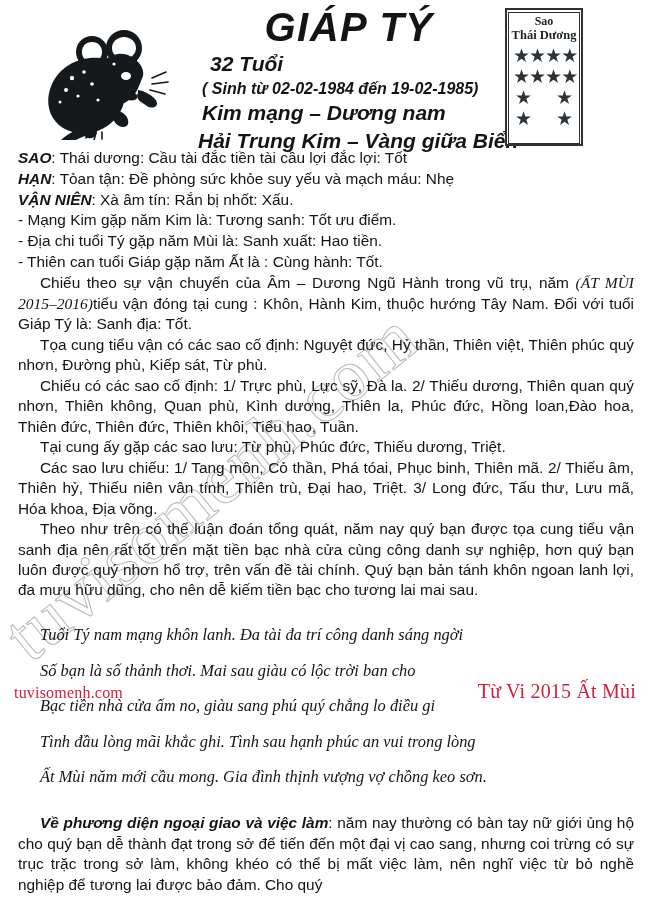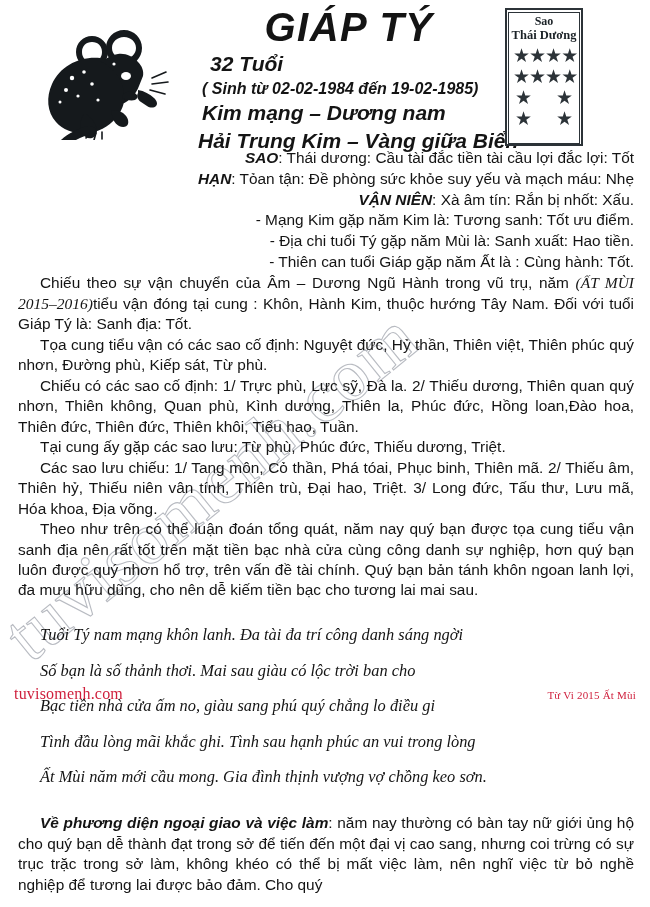--- a/index.html
+++ b/index.html
@@ -146,21 +146,20 @@
     left: 18px;
     top: 148px;
     width: 616px;
     font-size: 15.4px;
     line-height: 1.32;
     text-align: left;
   }
   .tline {
     margin: 0 0 0.5px 0;
     white-space: nowrap;
-    text-align: right;
   }
   .tline .lbl {
     font-style: italic;
     font-weight: 700;
   }
   .para {
     margin: 0;
     text-indent: 22px;
     text-align: justify;
     line-height: 1.33;
@@ -191,21 +190,21 @@
     padding: 0 14px;
     box-sizing: border-box;
     z-index: 20;
   }
   .footer-text {
     font-family: "Liberation Serif", serif;
     font-size: 16px;
     color: #cf1f3c;
     letter-spacing: 0.2px;
   }
-  #footer-right { font-size: 11px; }
+  #footer-right { font-size: 20px; }
 </style>
 </head>
 <body>
 
 <div id="page">
 
   <div id="header">
 
     <div id="rat-illustration">
       <svg viewBox="0 0 148 126" width="148" height="126" aria-hidden="true">

